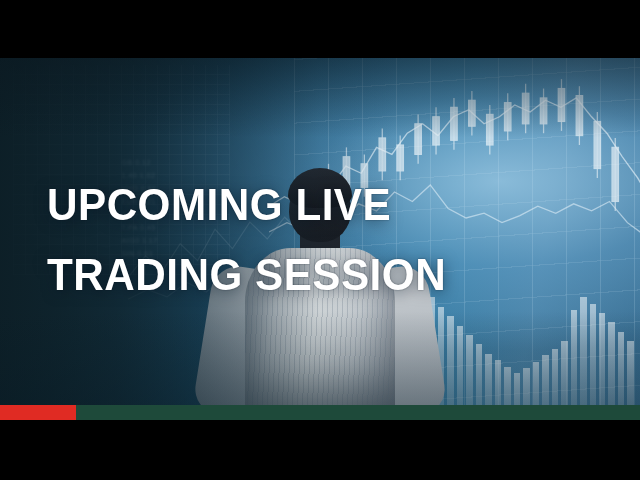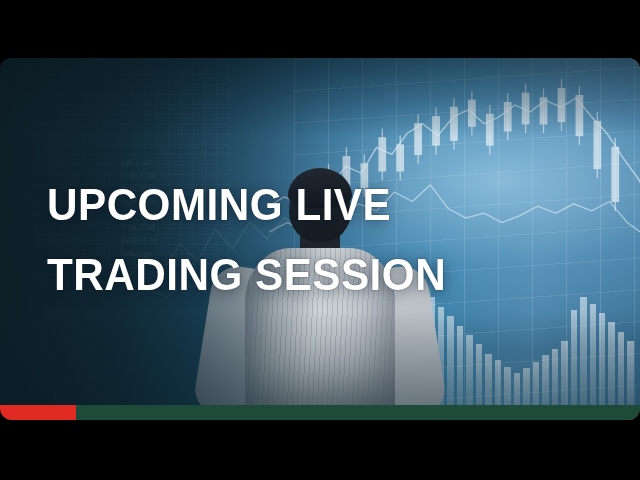--- a/index.html
+++ b/index.html
@@ -8,21 +8,21 @@
 
   #stage{position:relative;width:640px;height:480px;background:#000;overflow:hidden;}
 
   
   .letterbox{position:absolute;left:0;width:640px;background:#000;z-index:40;}
   .letterbox.top{top:0;height:58px;}
   .letterbox.bottom{top:420px;height:60px;}
 
   
   #photo{position:absolute;left:0;top:58px;width:640px;height:362px;overflow:hidden;
-         background:#16313d;border-radius:12px;}
+         background:#16313d;}
 
   
   .bg-base{position:absolute;inset:0;
     background:
       radial-gradient(115% 90% at 78% 34%, rgba(150,196,224,.85) 0%, rgba(92,150,190,.55) 26%, rgba(40,86,120,.25) 52%, rgba(0,0,0,0) 72%),
       linear-gradient(100deg,#15262e 0%,#163744 16%,#1b4c65 34%,#27698e 52%,#3a86ae 68%,#538fb4 82%,#3d7498 100%);
   }
   
   .bg-vignette{position:absolute;inset:0;
     background:linear-gradient(90deg,rgba(12,30,38,.92) 0%,rgba(14,34,44,.78) 18%,rgba(16,40,54,.45) 34%,rgba(16,44,60,.10) 50%,rgba(0,0,0,0) 62%);}

